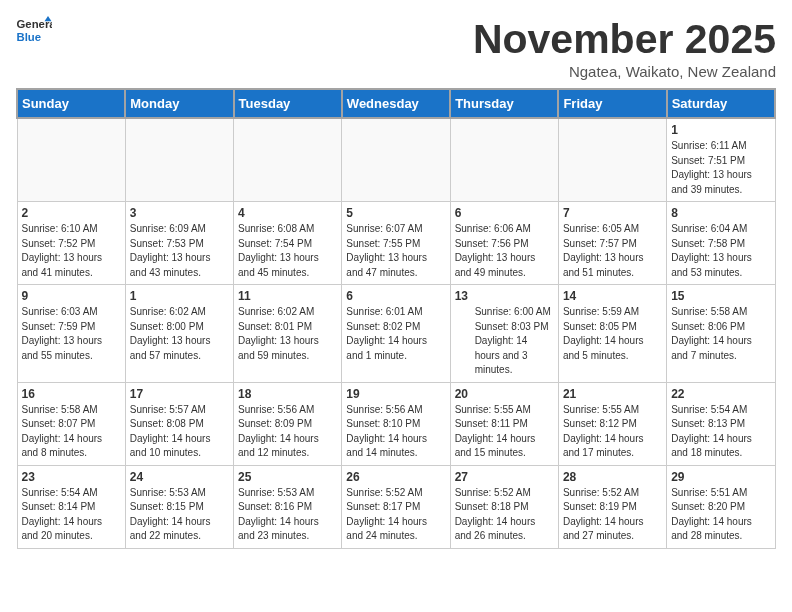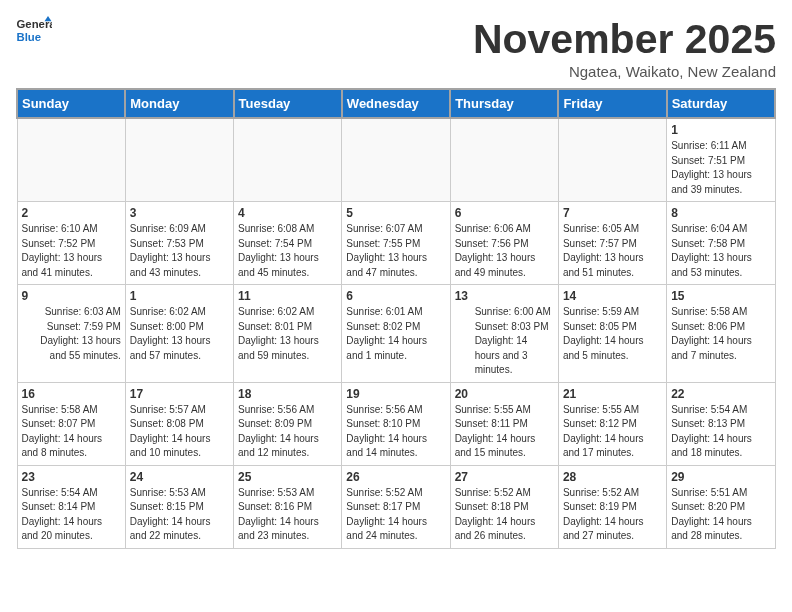--- a/index.html
+++ b/index.html
@@ -159,21 +159,21 @@
         <td>
           <span class="day-num">8</span>
           <div class="cell-info" style="white-space: pre-line;">Sunrise: 6:04 AM
 Sunset: 7:58 PM
 Daylight: 13 hours and 53 minutes.</div>
         </td>
       </tr>
       <tr>
         <td>
           <span class="day-num">9</span>
-          <div class="cell-info" style="white-space: pre-line; text-align: right;">Sunrise: 6:03 AM
+          <div class="cell-info" style="white-space: pre-line;">Sunrise: 6:03 AM
 Sunset: 7:59 PM
 Daylight: 13 hours and 55 minutes.</div>
         </td>
         <td>
           <span class="day-num">1</span>
           <div class="cell-info" style="white-space: pre-line;">Sunrise: 6:02 AM
 Sunset: 8:00 PM
 Daylight: 13 hours and 57 minutes.</div>
         </td>
         <td>

